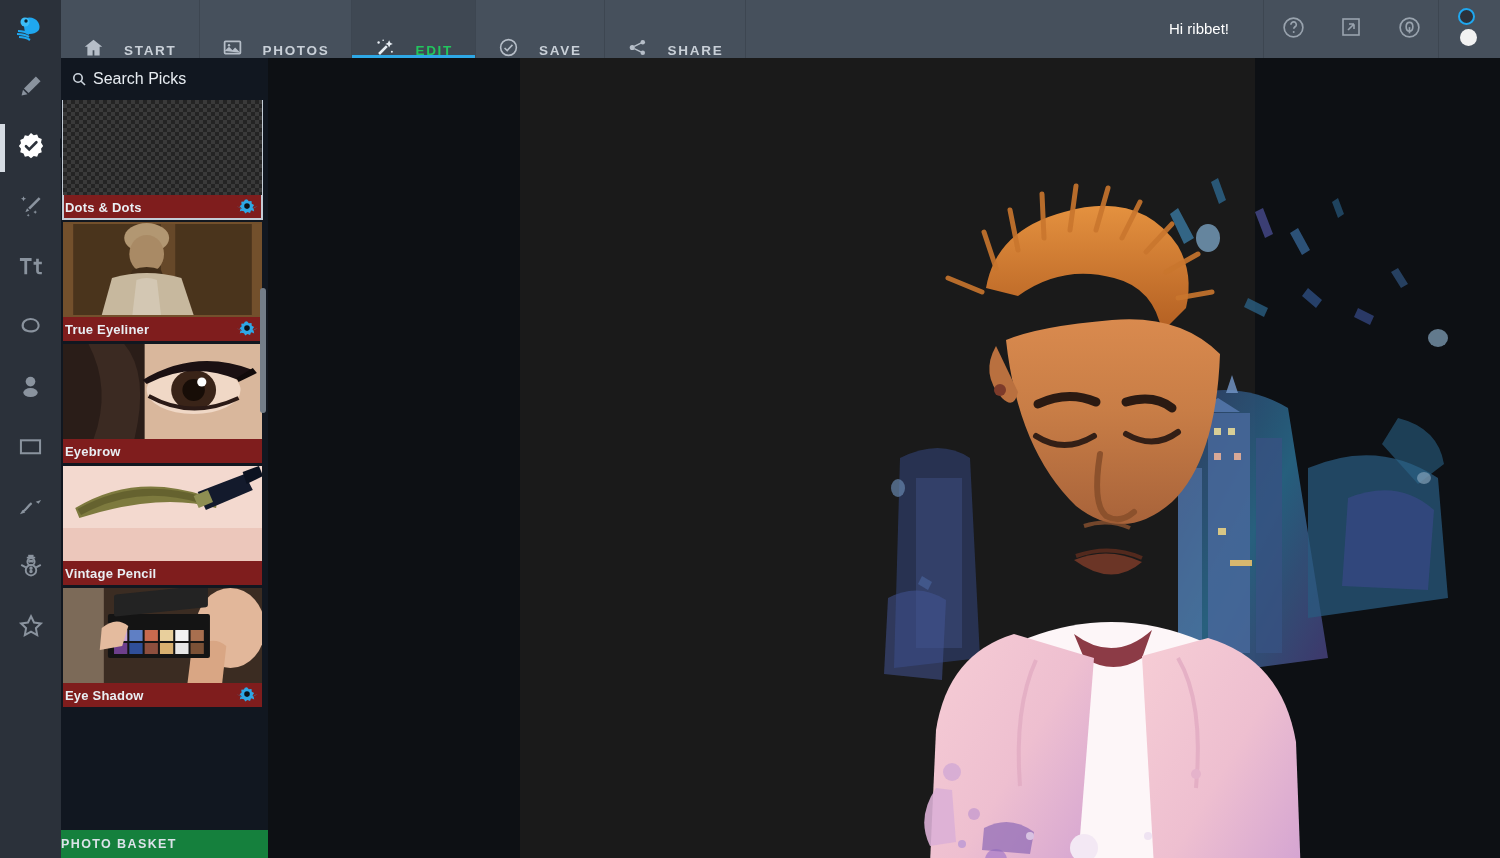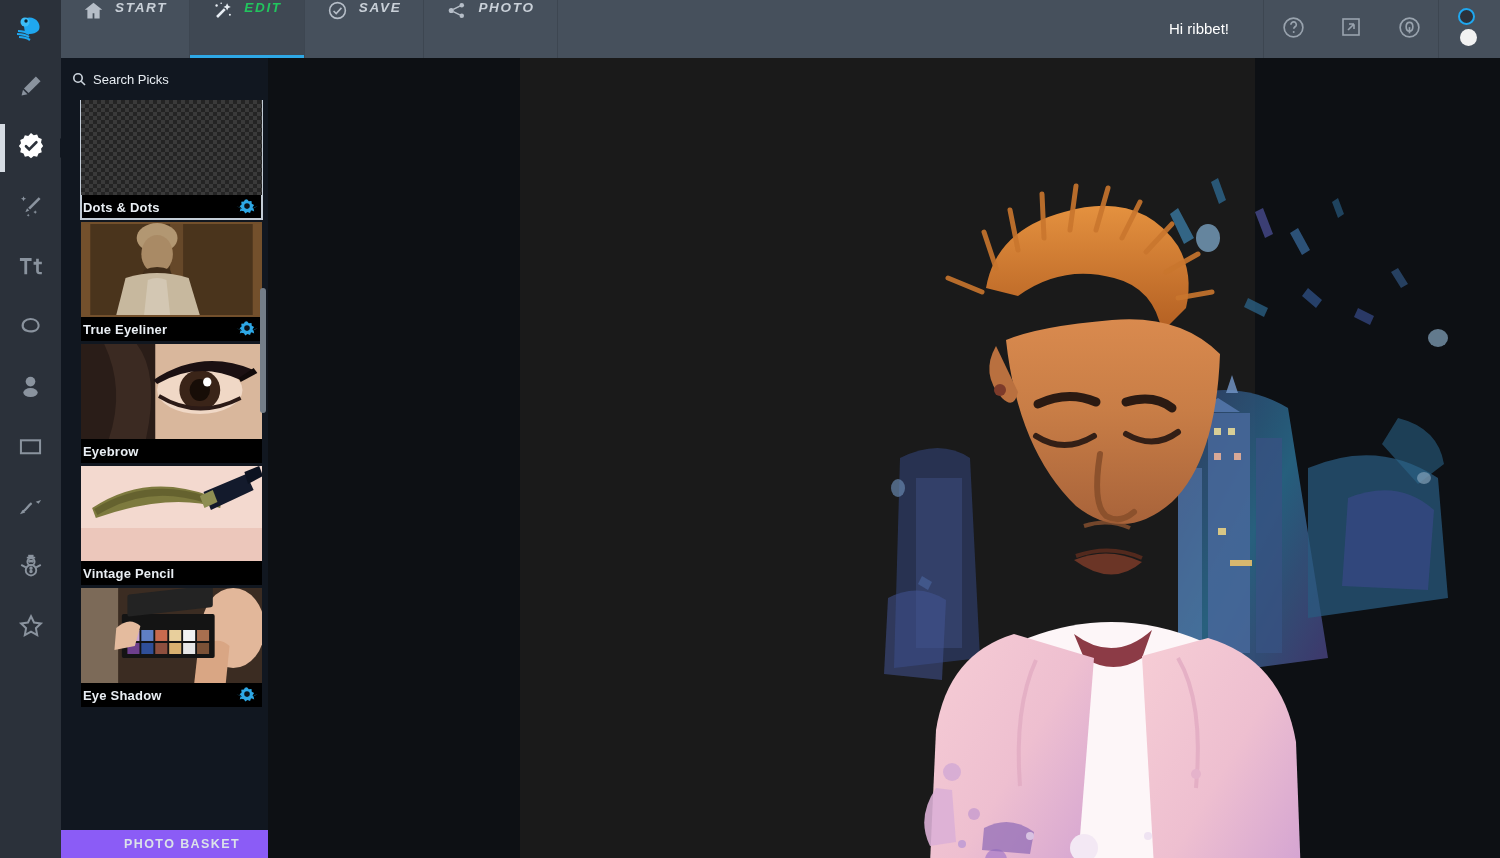--- a/index.html
+++ b/index.html
@@ -14,24 +14,23 @@
   
   #topbar {
     position: absolute; left: 0; top: 0; width: 1500px; height: 58px;
     background: #46505c; display: flex; align-items: stretch;
   }
   #logo-cell {
     width: 61px; height: 58px; background: #2b313a;
     display: flex; align-items: center; justify-content: center;
   }
   .nav-item {
-    position: relative; display: flex; align-items: flex-start; gap: 11px;
+    position: relative; display: flex; align-items: flex-end; gap: 20px;
     padding: 0 22px; height: 58px; cursor: pointer;
     border-right: 1px solid #3d4651;
-    font-style: italic;
   }
   .nav-item:first-of-type { border-left: 1px solid #3d4651; }
   .nav-item .nav-label {
     font-size: 13.5px; letter-spacing: 1.7px; font-weight: bold;
     color: #c9d0d8;
   }
   .nav-item.active { background: #3f4853; }
   .nav-item.active .nav-label { color: #22c55e; }
   .nav-item.active::after {
     content: ""; position: absolute; left: 0; right: 0; bottom: 0;
@@ -91,34 +90,34 @@
     position: absolute; left: 61px; top: 58px; width: 207px; height: 772px;
     background: #111720; overflow: hidden;
   }
   #panel-head {
     height: 42px; display: flex; align-items: center; padding: 0 8px 0 10px;
   }
   #search-icon-wrap { width: 20px; display: flex; align-items: center; }
   #search-input {
     flex: 1; background: transparent; border: 0; outline: none;
     font-family: "Liberation Sans", sans-serif;
-    font-size: 13px; color: #84cc16; padding-left: 6px;
+    font-size: 16px; color: #84cc16; padding-left: 6px;
   }
   #search-input::placeholder { color: #e7ecf1; opacity: 1; }
   .view-toggle {
     width: 28px; height: 18px; border-radius: 4px; background: #c3ccd6;
     margin-left: 5px; cursor: pointer;
   }
   .view-toggle.small { width: 18px; }
 
   #picks-scroll {
     position: relative; height: 730px; overflow: hidden;
   }
   .pick {
-    position: relative; margin: 0 6px 3px 20px; background: #000000;
+    position: relative; margin: 0 6px 3px 2px; background: #7f1d1d;
     cursor: pointer;
   }
   .pick.selected { outline: 2px solid #c3ccd6; outline-offset: -1px; }
   .pick-thumb {
     width: 100%; height: 95px; position: relative; overflow: hidden;
     background: #0a0d12;
   }
   .pick-label-row {
     display: flex; align-items: center; height: 24px; padding: 0 4px 0 2px;
   }
@@ -141,22 +140,22 @@
   #scrollbar-track {
     position: absolute; right: 1px; top: 0; width: 6px; height: 730px;
   }
   #scrollbar-thumb {
     position: absolute; right: 1px; top: 230px; width: 6px; height: 125px;
     background: #737d88; border-radius: 3px; cursor: pointer;
   }
 
   #photo-basket {
     position: absolute; left: 61px; top: 830px; width: 242px; height: 28px;
-    background: #8b5cf6; display: flex; align-items: center;
-    justify-content: center; cursor: pointer;
+    background: #15803d; display: flex; align-items: center;
+    cursor: pointer;
   }
   #photo-basket .pb-label {
     font-size: 12.5px; font-weight: bold; letter-spacing: 1.4px; color: #dbe2e9;
   }
   #photo-basket .pb-chevron { position: absolute; right: 12px; top: 8px; }
 
   
   #stage-outer {
     position: absolute; left: 268px; top: 58px; width: 1232px; height: 800px;
     background: #0d1014;
@@ -189,20 +188,30 @@
 
     <div class="nav-item">
       <span class="nav-icon">
         <svg width="21" height="21" viewBox="0 0 24 24" fill="currentColor">
           <path d="M12 3 2 11h3v10h6v-6h2v6h6V11h3z"></path>
         </svg>
       </span>
       <span class="nav-label">START</span>
     </div>
 
+    <div class="nav-item">
+      <span class="nav-icon">
+        <svg width="21" height="21" viewBox="0 0 24 24" fill="none" stroke="currentColor" stroke-width="2">
+          <rect x="3" y="5" width="18" height="14" rx="1"></rect>
+          <path d="M3 16l5-5 4 4 3-3 6 6" fill="currentColor" stroke="none"></path>
+          <circle cx="8" cy="9.5" r="1.4" fill="currentColor" stroke="none"></circle>
+        </svg>
+      </span>
+      <span class="nav-label">PHOTOS</span>
+    </div>
 
     <div class="nav-item active">
       <span class="nav-icon">
         <svg width="22" height="22" viewBox="0 0 24 24" fill="currentColor">
           <path d="M16.5 3.5l1.3 2.7 2.7 1.3-2.7 1.3-1.3 2.7-1.3-2.7L12.5 7.5l2.7-1.3z"></path>
           <path d="M13 9l2 2-8.5 8.5-2-2z"></path>
           <circle cx="5" cy="6" r="1.3"></circle>
           <circle cx="19.5" cy="16" r="1.1"></circle>
           <circle cx="10" cy="3.5" r="0.9"></circle>
         </svg>
@@ -222,21 +231,21 @@
 
     <div class="nav-item">
       <span class="nav-icon">
         <svg width="21" height="21" viewBox="0 0 24 24" fill="currentColor">
           <circle cx="18" cy="6" r="2.6"></circle>
             <circle cx="18" cy="18" r="2.6"></circle>
             <circle cx="6" cy="12" r="2.9"></circle>
           <path d="M8.3 10.8l7.5-3.8M8.3 13.2l7.5 3.8" stroke="currentColor" stroke-width="1.7"></path>
         </svg>
       </span>
-      <span class="nav-label">PHOTO</span>
+      <span class="nav-label">SHARE</span>
     </div>
 
     <div id="topbar-right">
       <div id="greeting">Hi ribbet!</div>
 
       <div class="top-icon-btn">
         <span>
           <svg width="25" height="25" viewBox="0 0 24 24" fill="none" stroke="currentColor" stroke-width="1.6">
             <circle cx="12" cy="12" r="9"></circle>
             <path d="M9.5 9.3a2.6 2.6 0 115 .9c-.5 1.1-2.2 1.4-2.2 2.9"></path>

